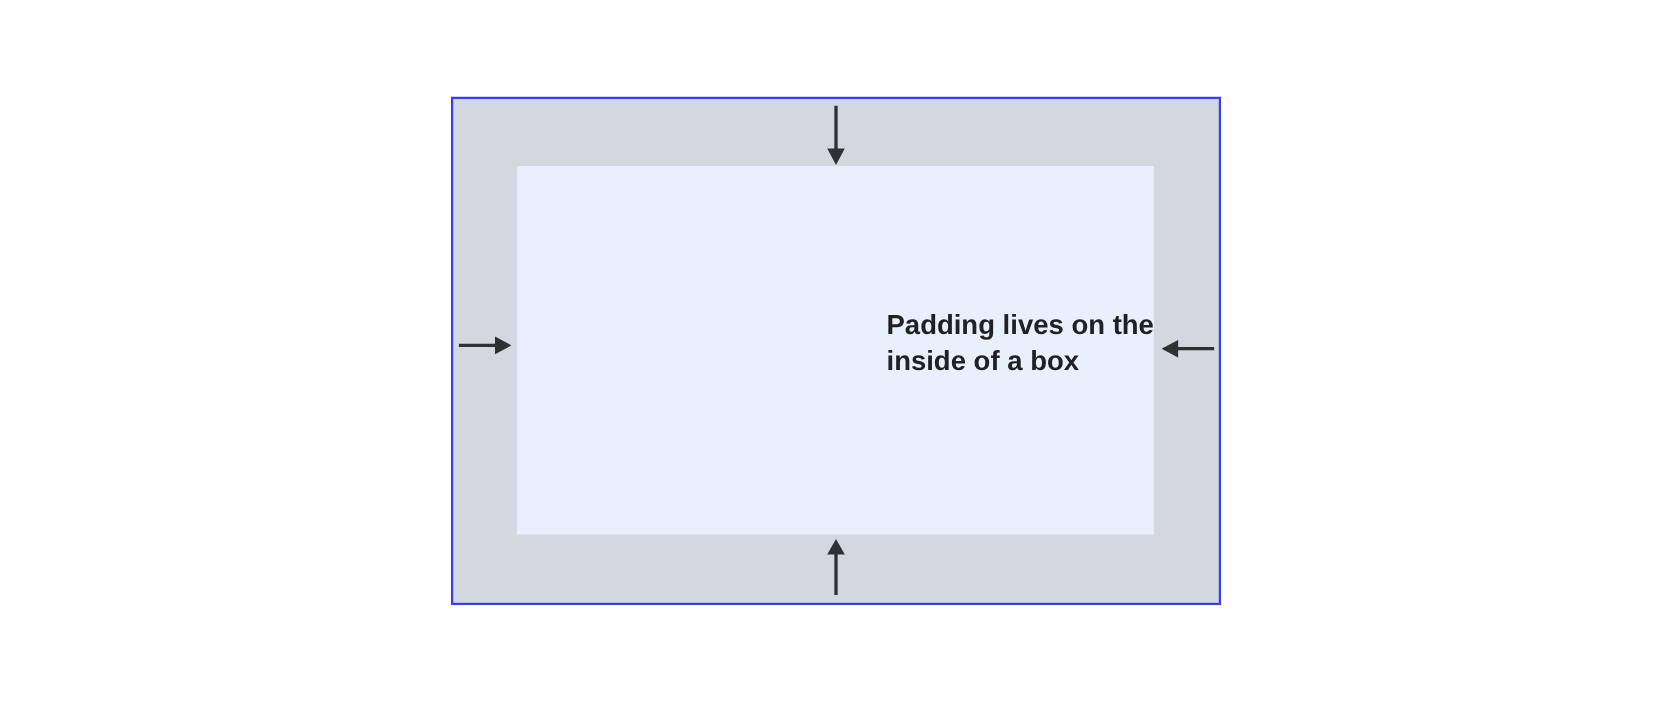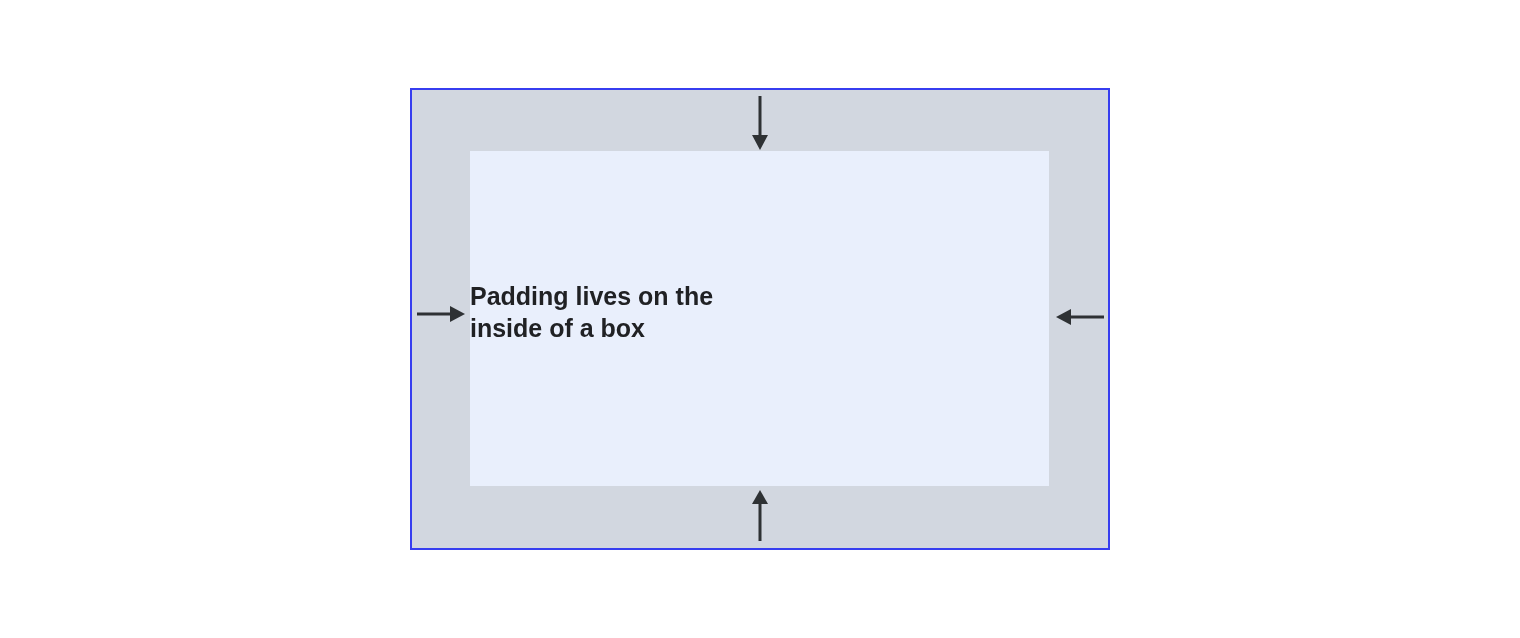--- a/index.html
+++ b/index.html
@@ -35,21 +35,21 @@
   }
   .inner-box {
     position: absolute;
     left: 58px;
     top: 61px;
     width: 579px;
     height: 335px;
     background: var(--contentArea);
     display: flex;
     align-items: center;
-    justify-content: flex-start;
+    justify-content: flex-end;
   }
   .caption {
     font-size: 25px;
     font-weight: 700;
     line-height: 32px;
     color: var(--text);
     white-space: pre-line;
     text-align: left;
     transform: translateY(-7px);
   }

